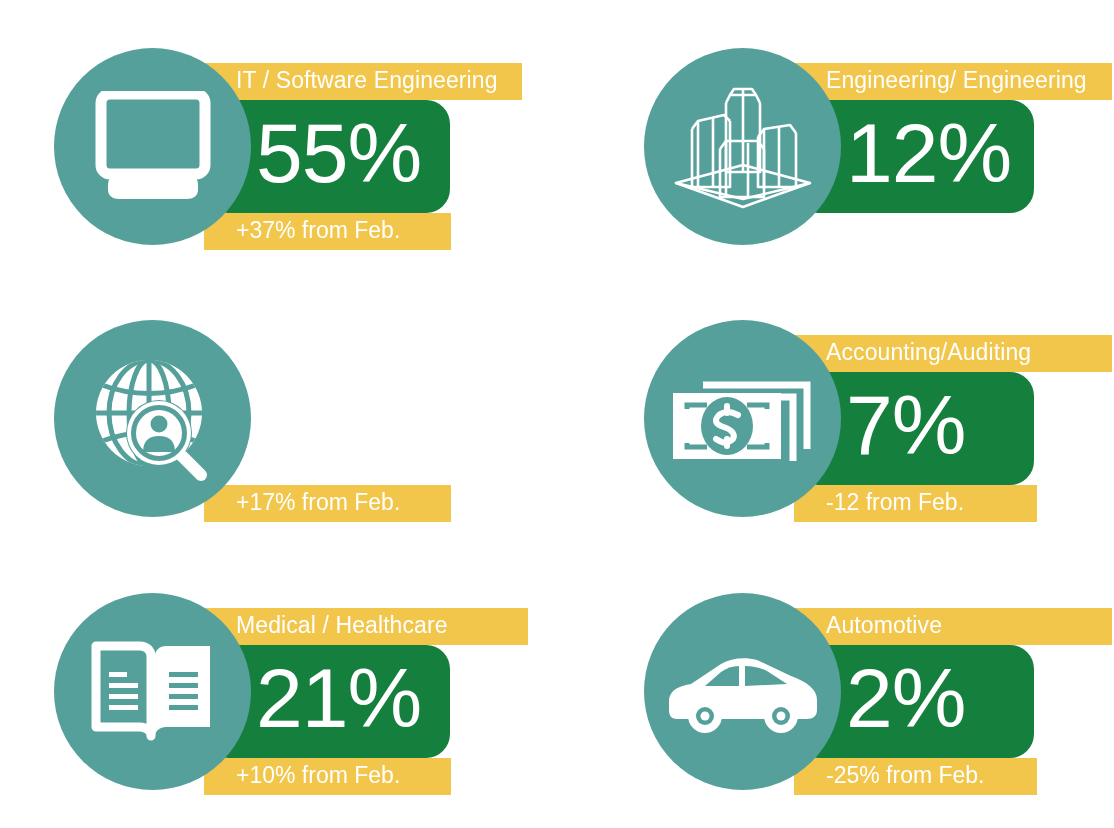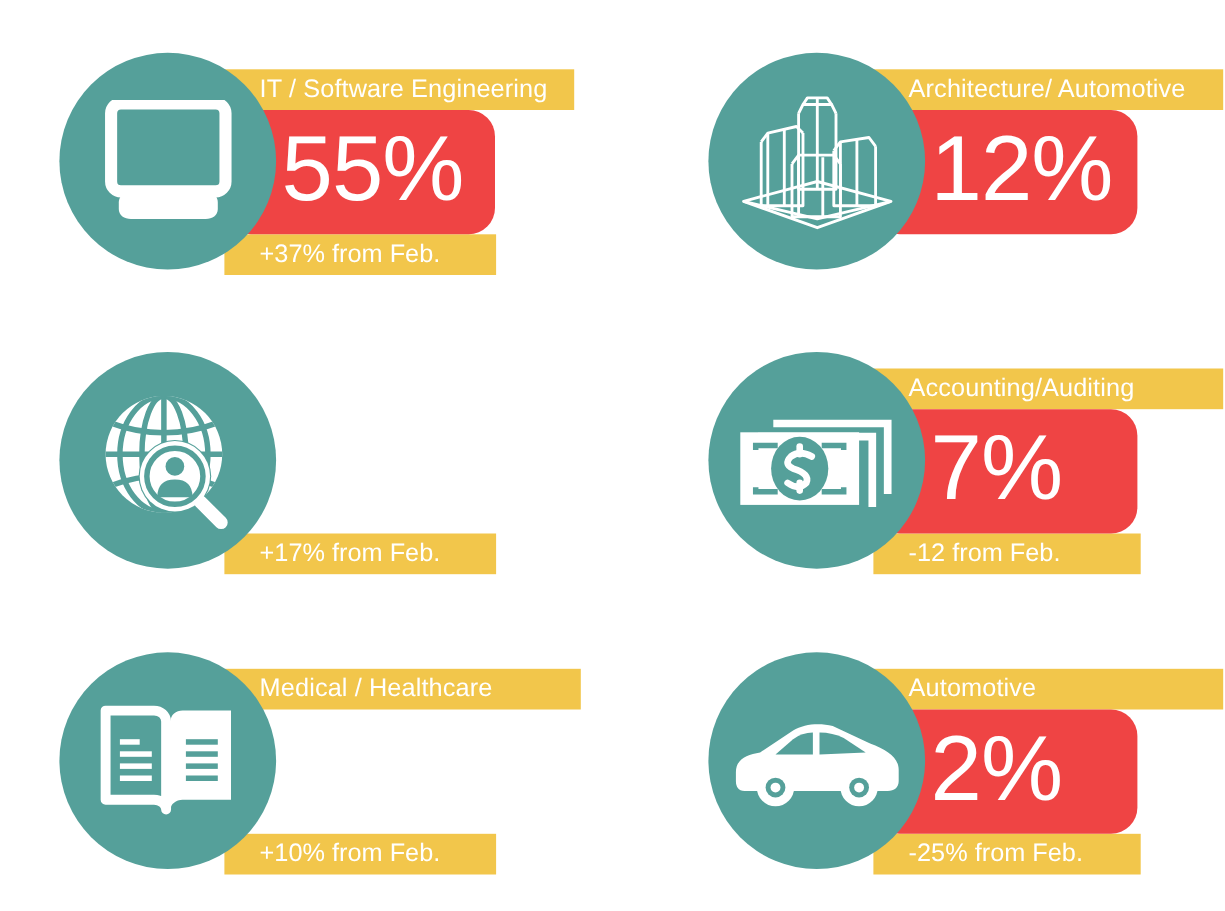--- a/index.html
+++ b/index.html
@@ -55,21 +55,21 @@
     line-height: 1;
     transform: translateY(-1px);
   }
 
   
   .value-bar {
     position: absolute;
     left: 172px;
     top: 60px;
     height: 113px;
-    background: #ef4444;
+    background: #15803d;
     border-radius: 24px;
     z-index: 3;
     display: flex;
     align-items: center;
     box-sizing: border-box;
     padding-left: 52px;
   }
   .value-bar .value-text {
     color: #ffffff;
     font-size: 84px;
@@ -139,21 +139,21 @@
           <rect x="13" y="3" width="104" height="80" rx="9" ry="9" fill="none" stroke="#ffffff" stroke-width="11"></rect>
           <path d="M20 93 C20 85 30 80 40 80 L90 80 C100 80 110 85 110 93
                    L110 99 C110 105 105 108 99 108 L31 108 C25 108 20 105 20 99 Z" fill="#ffffff"></path>
         </svg>
       </span>
     </div>
   </div>
 
   <div class="card card-col-right card-row-1">
     <div class="title-bar" style="width: 318px;">
-      <span class="title-text">Architecture/ Automotive</span>
+      <span class="title-text">Engineering/ Engineering</span>
     </div>
     <div class="value-bar" style="width: 240px;">
       <span class="value-text">12%</span>
     </div>
     <div class="icon-circle">
       <span>
         <svg width="150" height="140" viewBox="0 0 150 140" aria-hidden="true">
           <g fill="none" stroke="#ffffff" stroke-width="2.6" stroke-linejoin="round">
 
             <path d="M8 106 L75 88 L142 106 L75 130 Z"></path>
@@ -263,20 +263,23 @@
           </g>
         </svg>
       </span>
     </div>
   </div>
 
   <div class="card card-col-left card-row-3">
     <div class="title-bar" style="width: 324px;">
       <span class="title-text">Medical / Healthcare</span>
     </div>
+    <div class="value-bar" style="width: 246px;">
+      <span class="value-text">21%</span>
+    </div>
     <div class="delta-bar" style="width: 247px;">
       <span class="delta-text">+10% from Feb.</span>
     </div>
     <div class="icon-circle">
       <span>
         <svg width="130" height="112" viewBox="0 0 130 112" aria-hidden="true">
 
           <path d="M8 10 L52 10 C58 10 63 14 63 20 L63 100 C63 95 58 91 52 91 L8 91 Z" fill="none" stroke="#ffffff" stroke-width="9" stroke-linejoin="round"></path>
 
           <path d="M122 10 L78 10 C72 10 67 14 67 20 L67 100 C67 95 72 91 78 91 L122 91 Z" fill="#ffffff"></path>

